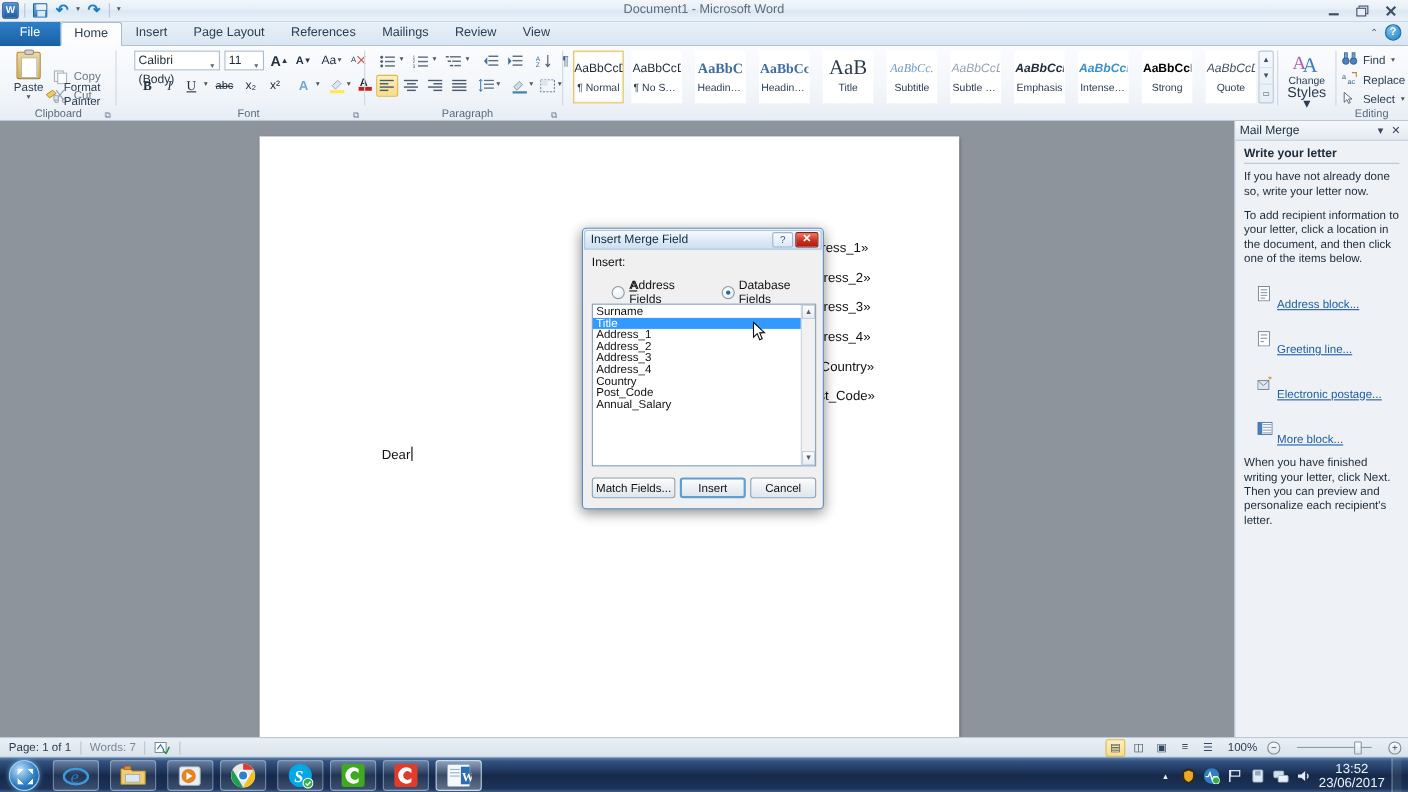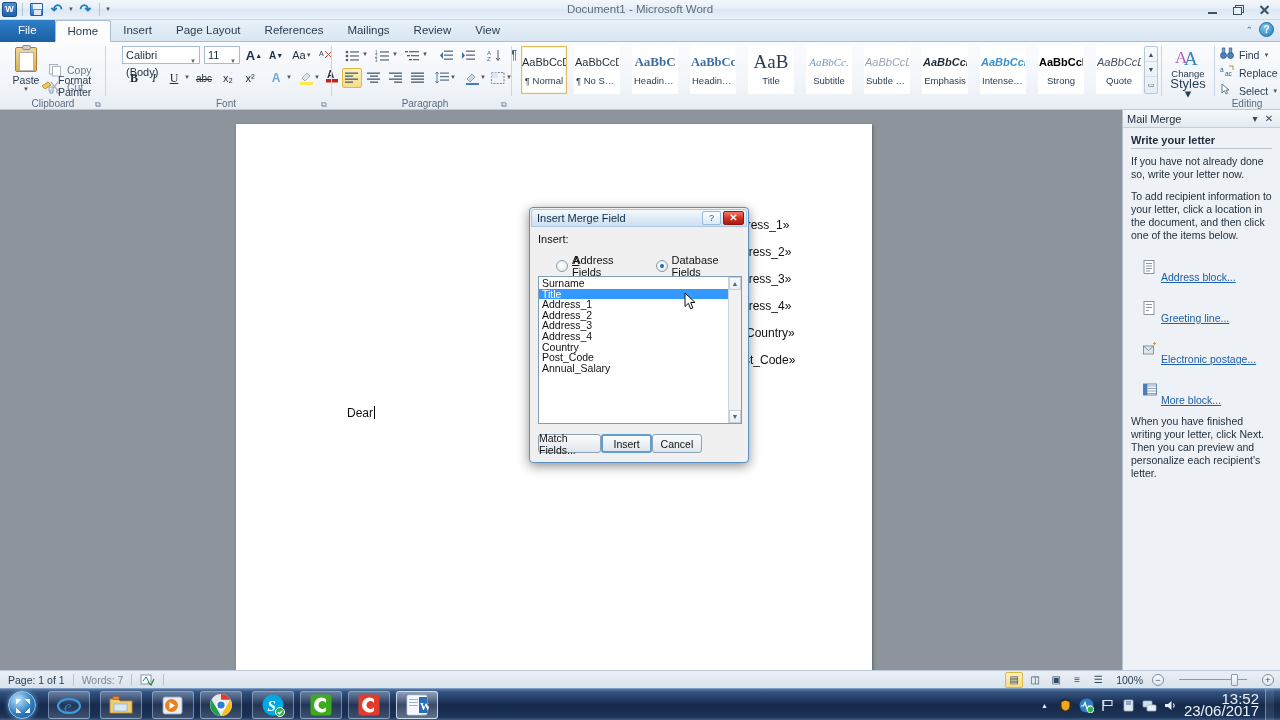--- a/index.html
+++ b/index.html
@@ -284,21 +284,21 @@
   .tbitem {
     position: absolute; top: 2px; width: 42px; height: 28px;
     border: 1px solid rgba(190,220,250,.45); border-radius: 3px;
     background: linear-gradient(to bottom, rgba(255,255,255,.26), rgba(255,255,255,.06) 48%, rgba(255,255,255,.14));
     display: flex; align-items: center; justify-content: center;
   }
   .tray {
     position: absolute; right: 0; top: 0; height: 32px; display: flex; align-items: center; gap: 6px;
     padding-right: 6px; color: #e8f1fb; font-size: 10.5px;
   }
-  .clock { text-align: right; line-height: 12px; font-size: 15px; color: #eaf2fb; }
+  .clock { text-align: center; line-height: 12px; font-size: 12px; color: #eaf2fb; }
   .trayico { width: 15px; height: 15px; display:flex; align-items:center; justify-content:center; font-size:11px; }
   .showdesk { width: 9px; height: 32px; border-left: 1px solid rgba(190,220,250,.45); background: rgba(255,255,255,.08); }
 
   
   .dialog {
     position: absolute; left: 529px; top: 207px; width: 220px; height: 256px;
     background: #f0f0f0;
     border: 1px solid #5b90c4;
     border-radius: 4px;
     box-shadow: 0 3px 12px rgba(0,0,0,.45);
@@ -353,21 +353,21 @@
     position: absolute; right: 0; top: 0; width: 13px; height: 146px;
     background: #f1f1f1; border-left: 1px solid #ccd5dd;
   }
   .lb-scroll .a {
     height: 13px; display:flex; align-items:center; justify-content:center;
     font-size: 7px; color:#53636f;
     background: linear-gradient(to bottom,#fbfcfd,#e8edf2); border: 1px solid #c6cfd8;
   }
   .lb-scroll .b { position:absolute; bottom:0; left:0; right:0; }
   .dlg-buttons {
-    position: absolute; left: 8px; bottom: 9px; width: 164px;
+    position: absolute; left: 8px; bottom: 9px; width: 204px;
     display: flex; justify-content: space-between;
   }
   .dbtn {
     height: 19px; background: linear-gradient(to bottom,#fbfcfd,#edf1f5 48%,#dfe6ec);
     border: 1px solid #8ea2b5; border-radius: 3px;
     font-size: 10.5px; color: #111;
     display: flex; align-items: center; justify-content: center;
   }
   .dbtn.wide { width: 76px; }
   .dbtn.def { width: 60px; border: 2px solid #5f9fd0; }

